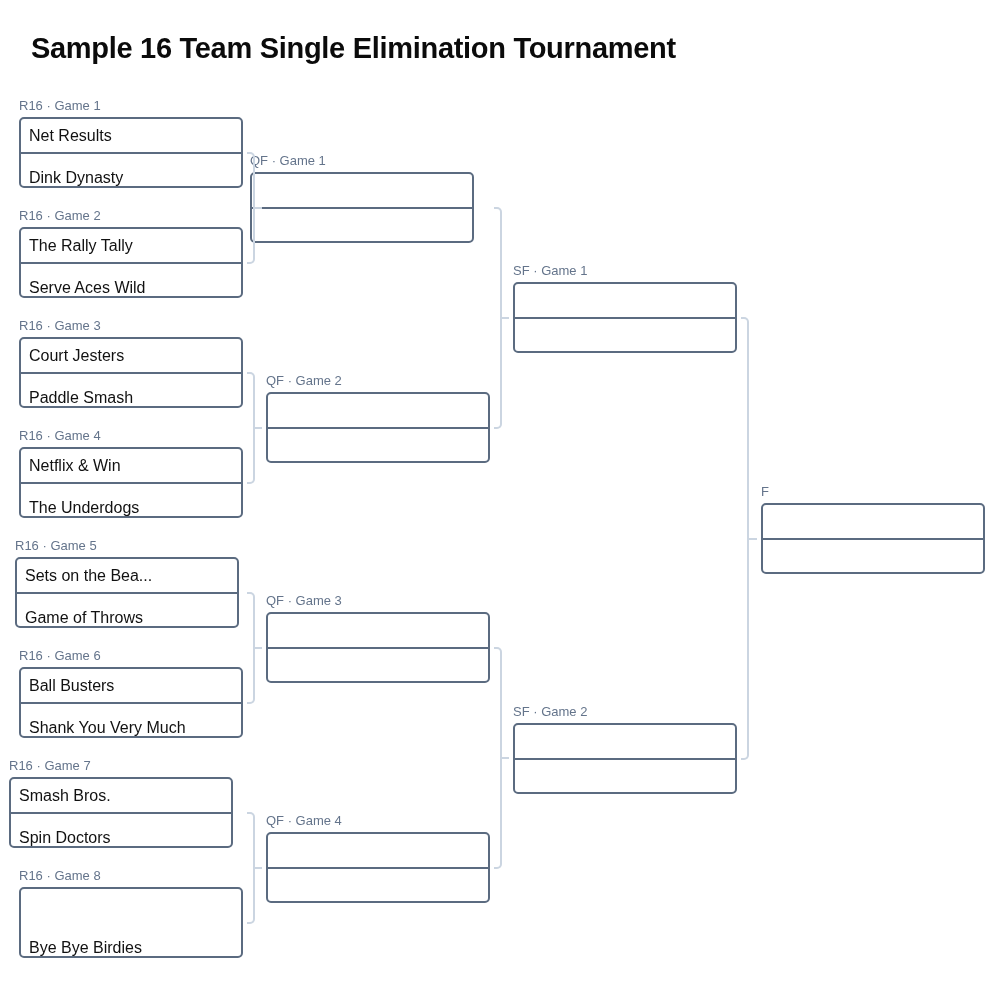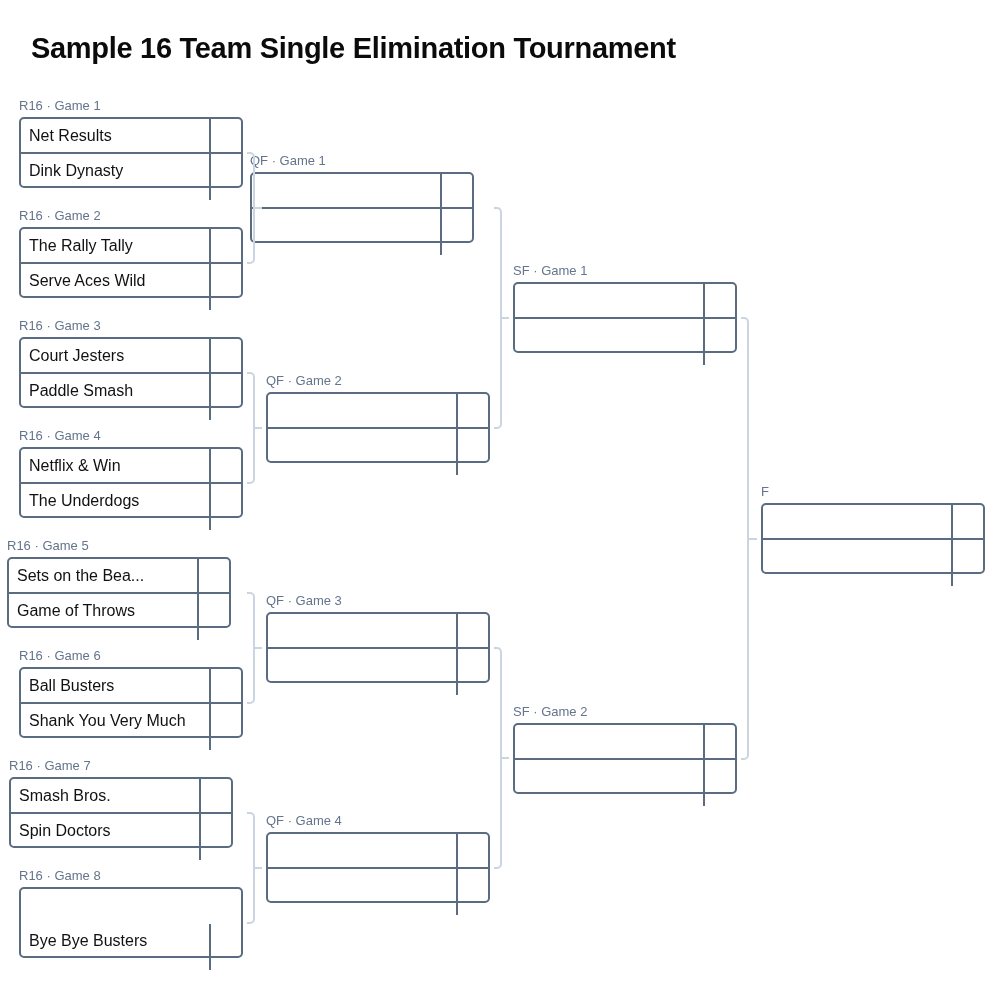--- a/index.html
+++ b/index.html
@@ -4,21 +4,21 @@
 <style>
   html, body { margin:0; padding:0; background:#ffffff; }
   body { width:1000px; height:982px; position:relative; overflow:hidden;
          font-family:"Liberation Sans", "DejaVu Sans", sans-serif; color:#111827; }
   .title { position:absolute; left:19px; top:20px; margin:12px; font-size:29px; font-weight:700;
            letter-spacing:-0.3px; color:#0b0b0b; white-space:nowrap; }
   .match { position:absolute; width:222px; }
   .match-label { position:absolute; left:0; top:-19px; font-size:13px; color:#64748b; white-space:nowrap; }
   .match-box { position:relative; width:220px; height:67px; border:2px solid #5b6b80; border-radius:5px;
                box-sizing:content-box; background:#fff; }
-  .slot { position:absolute; left:0; right:0; height:33px; display:flex; }
+  .slot { position:absolute; left:0; right:0; height:33px; display:flex;align-items:center; }
   .slot.top { top:0; border-bottom:2px solid #5b6b80; }
   .slot.bottom { top:35px; height:46px; }
   .team { flex:1; padding-left:8px; font-size:16px; line-height:33px; color:#111; white-space:nowrap; overflow:hidden; }
   .score { width:30px; border-left:2px solid #5b6b80; font-size:16px; line-height:33px; text-align:center; }
   .conn { position:absolute; border:2px solid #cbd5e1; border-left:none; border-radius:0 5px 5px 0; box-sizing:border-box; }
   .tick { position:absolute; height:2px; background:#cbd5e1; }
 </style>
 </head>
 <body>
 
@@ -70,21 +70,21 @@
       <div class="slot top">
         <span class="team">Netflix &amp; Win</span>
         <span class="score"></span>
       </div>
       <div class="slot bottom">
         <span class="team">The Underdogs</span>
         <span class="score"></span>
       </div>
     </div>
   </div>
-    <div class="match" style="left: 7px; top: 557px; border-radius: 8px;">
+    <div class="match" style="left: 15px; top: 557px; border-radius: 8px;">
     <div class="match-label">R16 · Game 5</div>
     <div class="match-box">
       <div class="slot top">
         <span class="team">Sets on the Bea...</span>
         <span class="score"></span>
       </div>
       <div class="slot bottom">
         <span class="team">Game of Throws</span>
         <span class="score"></span>
       </div>
@@ -113,21 +113,21 @@
       <div class="slot bottom">
         <span class="team">Spin Doctors</span>
         <span class="score"></span>
       </div>
     </div>
   </div>
     <div class="match" style="left: 19px; top: 887px;">
     <div class="match-label">R16 · Game 8</div>
     <div class="match-box">
       <div class="slot bottom">
-        <span class="team">Bye Bye Busters</span>
+        <span class="team">Bye Bye Birdies</span>
         <span class="score"></span>
       </div>
     </div>
   </div>
     <div class="match" style="left: 250px; top: 172px;">
     <div class="match-label">QF · Game 1</div>
     <div class="match-box">
       <div class="slot top">
         <span class="team"></span>
         <span class="score"></span>

